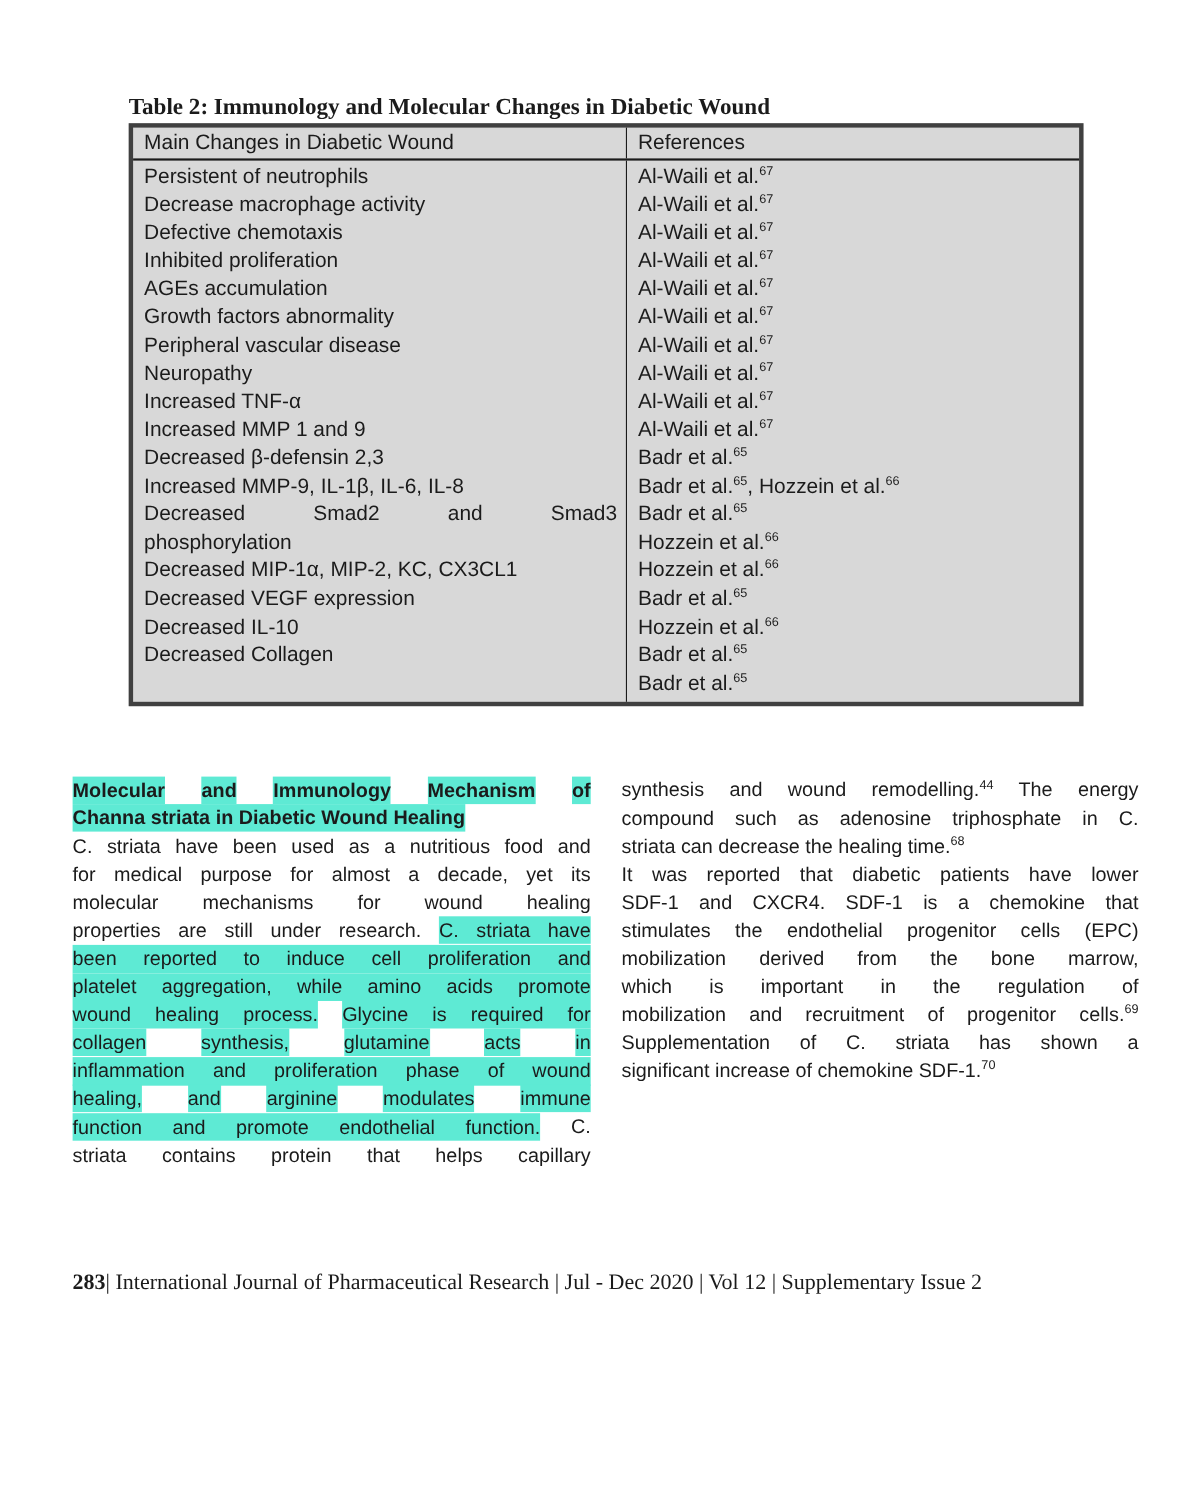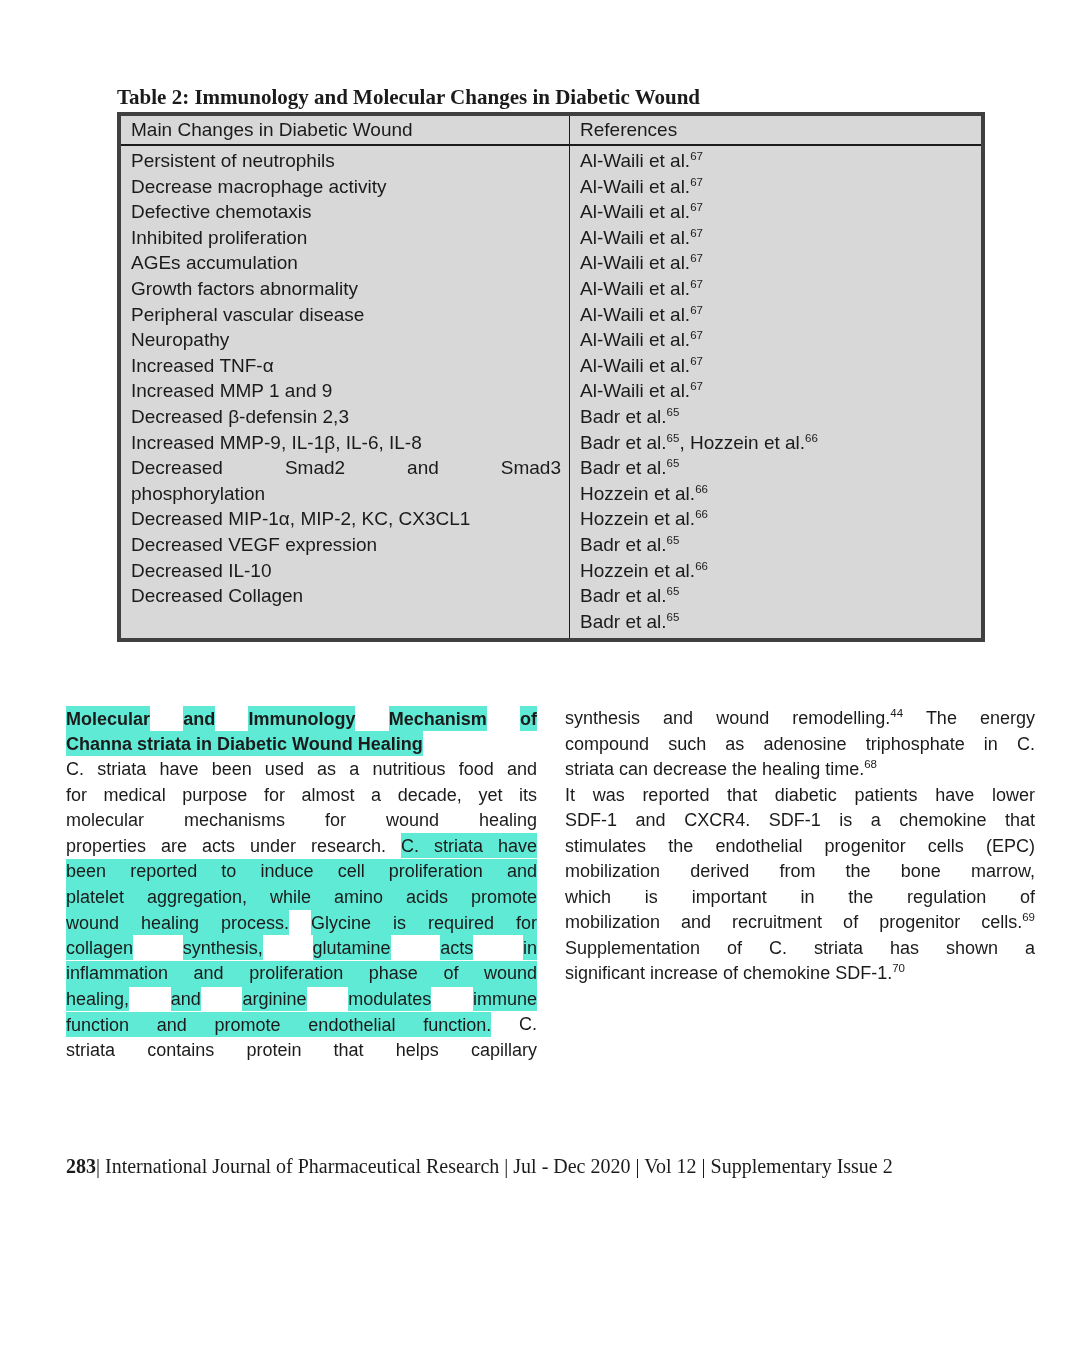--- a/index.html
+++ b/index.html
@@ -96,21 +96,21 @@
       </div>
     </div>
   </div>
 
   <div class="col" id="colL">
     <div class="ln jl bold"><span class="hl">Molecular</span><span> </span><span class="hl">and</span><span> </span><span class="hl">Immunology</span><span> </span><span class="hl">Mechanism</span><span> </span><span class="hl">of</span></div>
     <div class="ln bold"><span class="hl">Channa striata in Diabetic Wound Healing</span></div>
     <div class="ln jl">C. striata have been used as a nutritious food and</div>
     <div class="ln jl">for medical purpose for almost a decade, yet its</div>
     <div class="ln jl">molecular mechanisms for wound healing</div>
-    <div class="ln jl"><span>properties are acts under research. </span><span class="hl">C. striata have</span></div>
+    <div class="ln jl"><span>properties are still under research. </span><span class="hl">C. striata have</span></div>
     <div class="ln jl hl">been reported to induce cell proliferation and</div>
     <div class="ln jl hl">platelet aggregation, while amino acids promote</div>
     <div class="ln jl"><span class="hl">wound healing process.</span><span> </span><span class="hl">Glycine is required for</span></div>
     <div class="ln jl"><span class="hl">collagen</span><span> </span><span class="hl">synthesis,</span><span> </span><span class="hl">glutamine</span><span> </span><span class="hl">acts</span><span> </span><span class="hl">in</span></div>
     <div class="ln jl hl">inflammation and proliferation phase of wound</div>
     <div class="ln jl"><span class="hl">healing,</span><span> </span><span class="hl">and</span><span> </span><span class="hl">arginine</span><span> </span><span class="hl">modulates</span><span> </span><span class="hl">immune</span></div>
     <div class="ln jl"><span class="hl">function and promote endothelial function.</span><span> </span><span>C.</span></div>
     <div class="ln jl">striata contains protein that helps capillary</div>
   </div>
 

